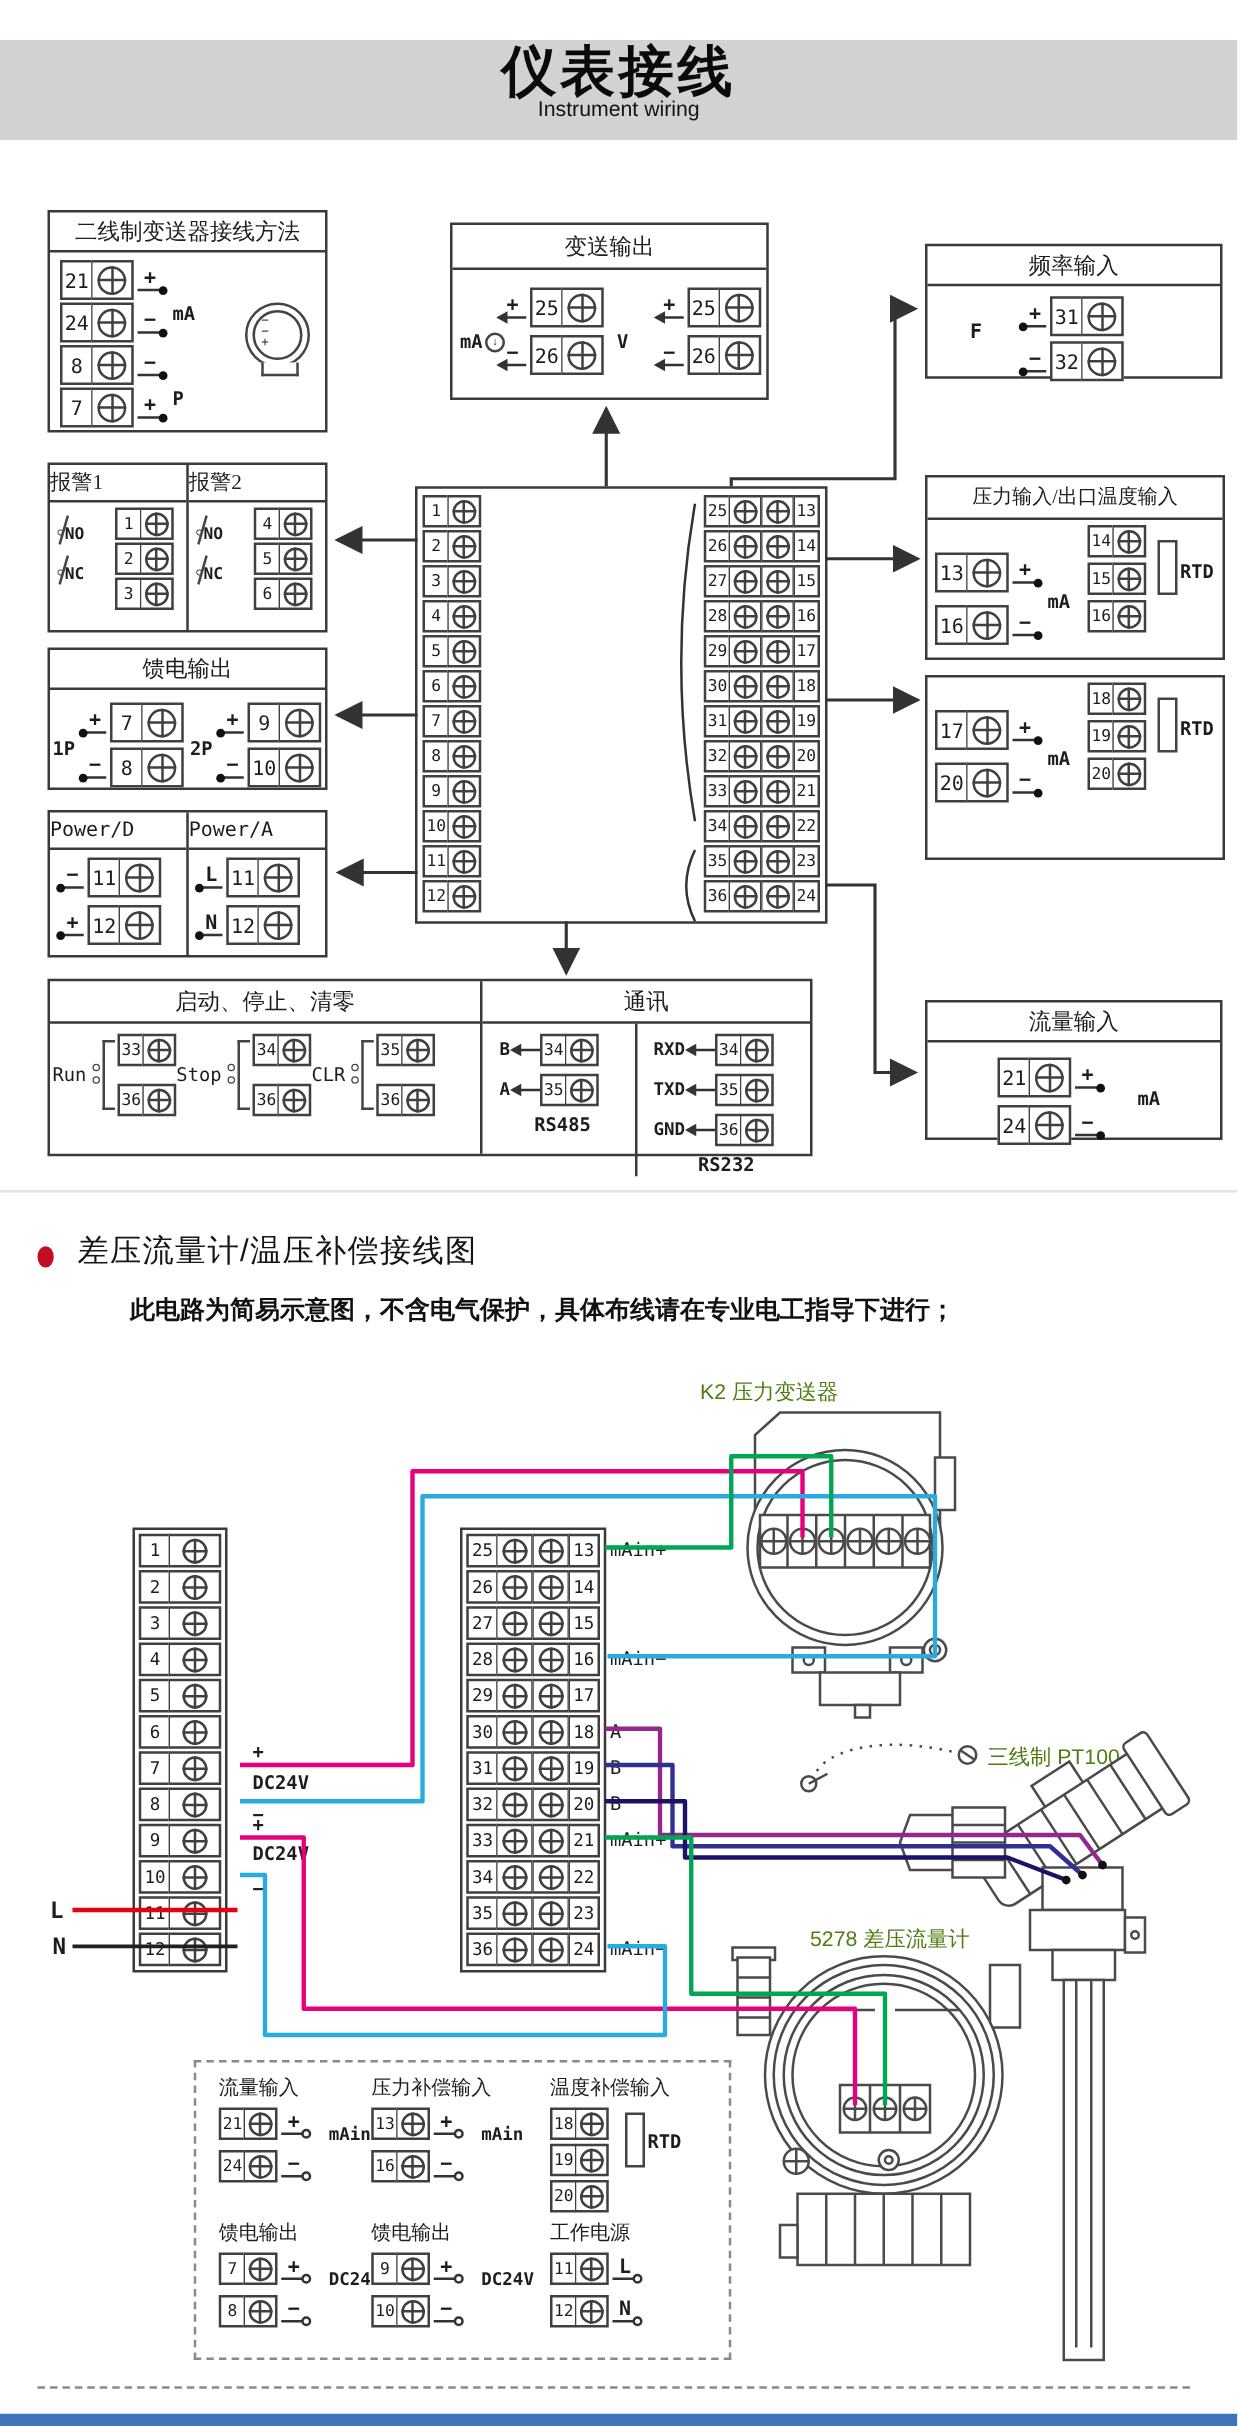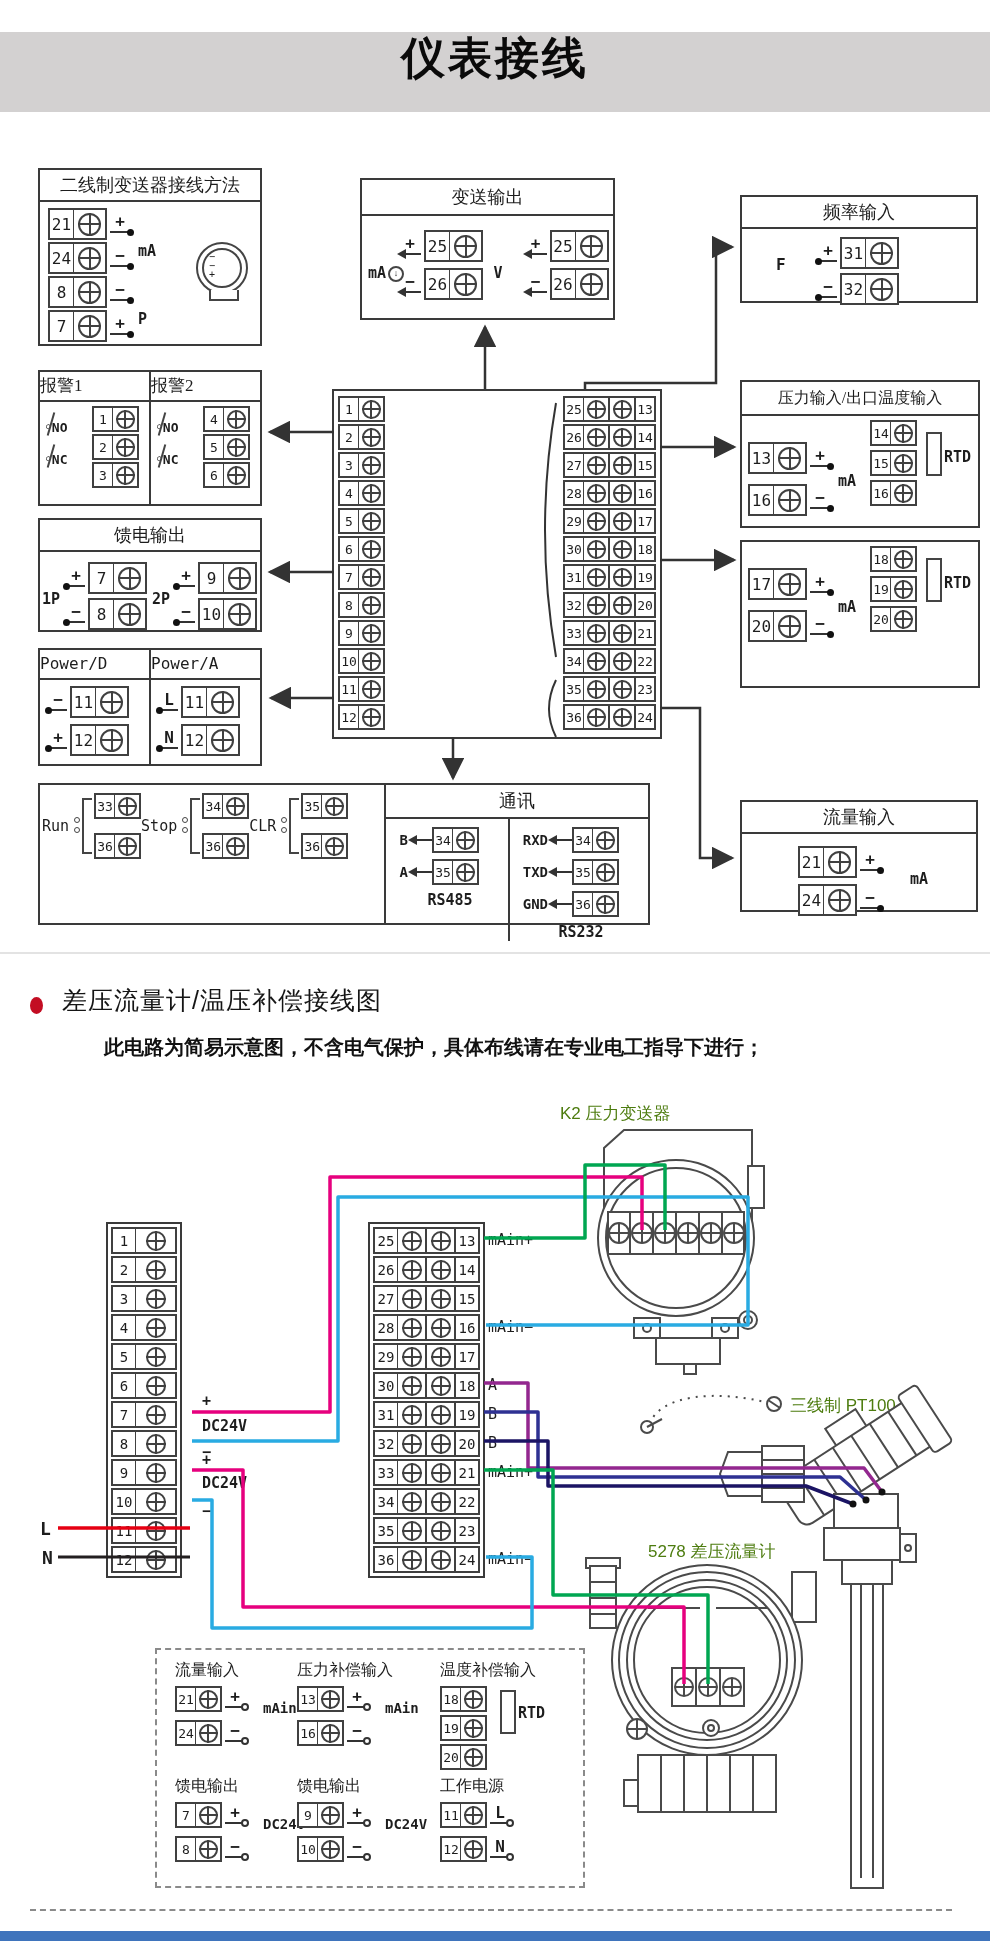--- a/index.html
+++ b/index.html
@@ -152,20 +152,21 @@
   .dash2{position:absolute;left:30px;top:1909px;width:922px;border-top:2px dashed #8a8a8a}
   .overlay{position:absolute;left:0;top:0;z-index:6;pointer-events:none}
 </style>
 </head>
 <body>
 
 <div class="canvas">
 
   <header class="banner">
     <div class="t">仪表接线</div>
+    <div class="sub">Instrument wiring</div>
   </header>
 
   <div class="box boxa">
     <div class="btitle">二线制变送器接线方法</div>
     <div class="rows">
 
         <div class="trow">
           <span class="tnum">21</span>
           <span class="tcell">
             <i class="screw"></i>
@@ -513,20 +514,21 @@
             <span class="tcell">
               <i class="screw"></i>
             </span>
           </div>
         </div>
     </div>
   </div>
 
   <div class="box rsbox">
     <div class="rspart">
+      <div class="btitle">启动、停止、清零</div>
       <div class="rsgroups">
 
           <div class="rsg">
             <span class="glab">Run</span>
             <span class="pushbtn"></span>
             <span class="tbracket"></span>
             <span class="vstack sm">
               <span class="trow">
                 <span class="tnum">33</span>
                 <span class="tcell">

